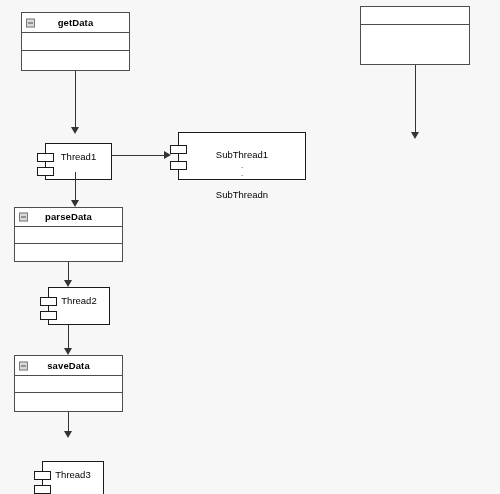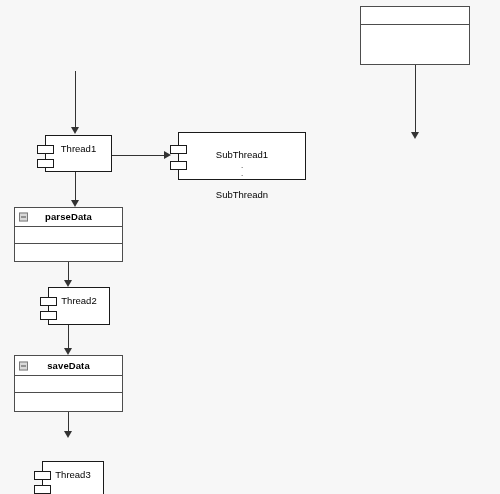--- a/index.html
+++ b/index.html
@@ -139,33 +139,43 @@
     border-top: 4.5px solid transparent;
     border-bottom: 4.5px solid transparent;
     border-left: 7px solid #333333;
   }
 </style>
 </head>
 <body>
 
 <div id="canvas">
 
+  <div class="class-box" style="left:21px; top:12px; width:109px; height:59px;">
+    <div class="class-header" style="height:20px;">
+      <span class="collapse-icon">
+          <i></i>
+        </span>
+      <span class="class-title">getData</span>
+    </div>
+    <div class="class-compartment divided" style="height:18px;"></div>
+    <div class="class-compartment" style="height:19px;"></div>
+  </div>
 
   <div class="conn v" style="left:75px; top:71px; height:57px;"></div>
   <div class="arrowhead down" style="left:71px; top:127px;"></div>
 
   <div class="class-box" style="left:360px; top:6px; width:110px; height:59px;">
     <div class="class-compartment divided" style="height:18px;"></div>
     <div class="class-compartment" style="height:19px;"></div>
   </div>
 
   <div class="conn v" style="left:415px; top:65px; height:68px;"></div>
   <div class="arrowhead down" style="left:411px; top:132px;"></div>
 
-  <div class="component-box" style="left:45px; top:135px; width:67px; height:37px;">
+  <div class="component-box" style="left:45px; top:143px; width:67px; height:37px;">
     <span class="port top"></span>
     <span class="port bottom"></span>
     <span class="component-label">Thread1</span>
   </div>
 
   <div class="conn h" style="left:112px; top:155px; width:53px;"></div>
   <div class="arrowhead right" style="left:164px; top:151px;"></div>
 
   <div class="conn v" style="left:75px; top:172px; height:30px;"></div>
   <div class="arrowhead down" style="left:71px; top:200px;"></div>

